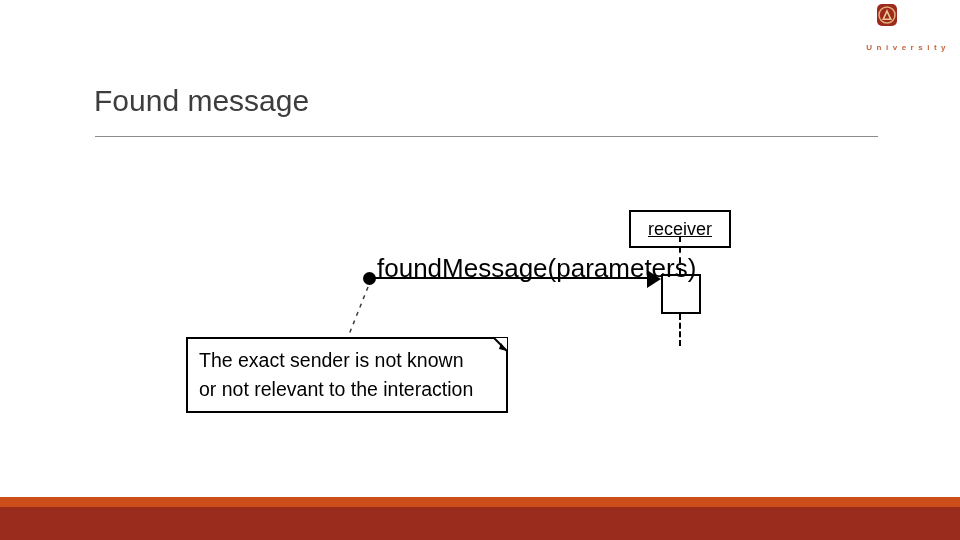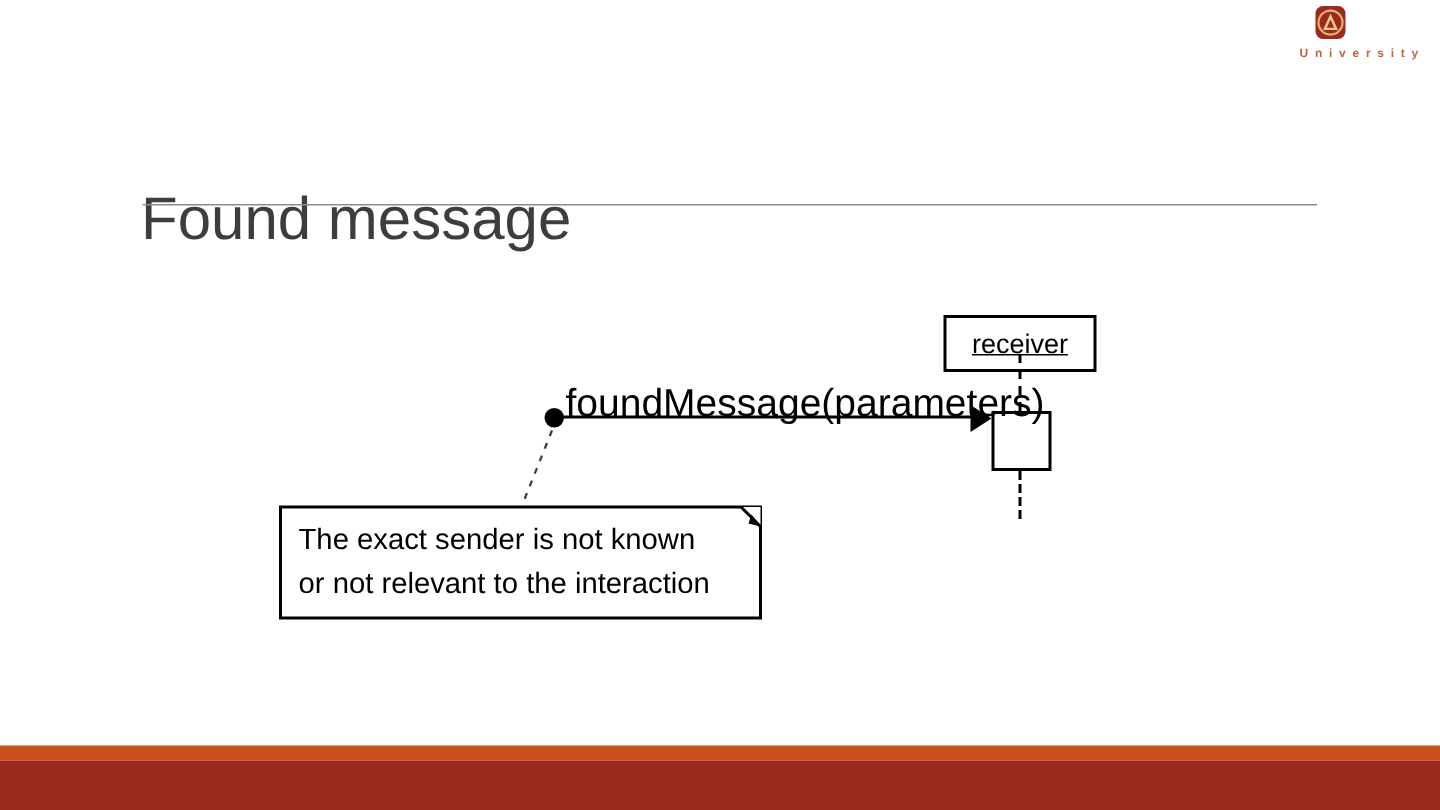--- a/index.html
+++ b/index.html
@@ -22,30 +22,29 @@
     font-family: "Liberation Serif", serif;
     font-size: 25px; font-weight: bold;
     color: #9e2a1d;
     border-bottom: 1px solid #9e2a1d;
     padding-bottom: 1px;
   }
   #logo .subtitle {
     font-size: 8px; font-weight: bold;
     letter-spacing: 4.5px;
     color: #c2653e;
-    margin-top: 0; margin-left: 14px;
+    margin-top: 13px; margin-left: 14px;
   }
 
   
   #title {
     position: absolute; left: 94px; top: 84px;
-    font-size: 40px; font-weight: 300;
+    font-size: 30px; font-weight: 300;
     color: #3d3d3d;
     letter-spacing: 0px;
-    margin-top: 40px;
   }
   #title-rule {
     position: absolute; left: 95px; top: 136px;
     width: 783px; height: 1px;
     background: #8c8c8c;
   }
 
   
   .uml { position: absolute; color: #000; }
   #receiver-box {

